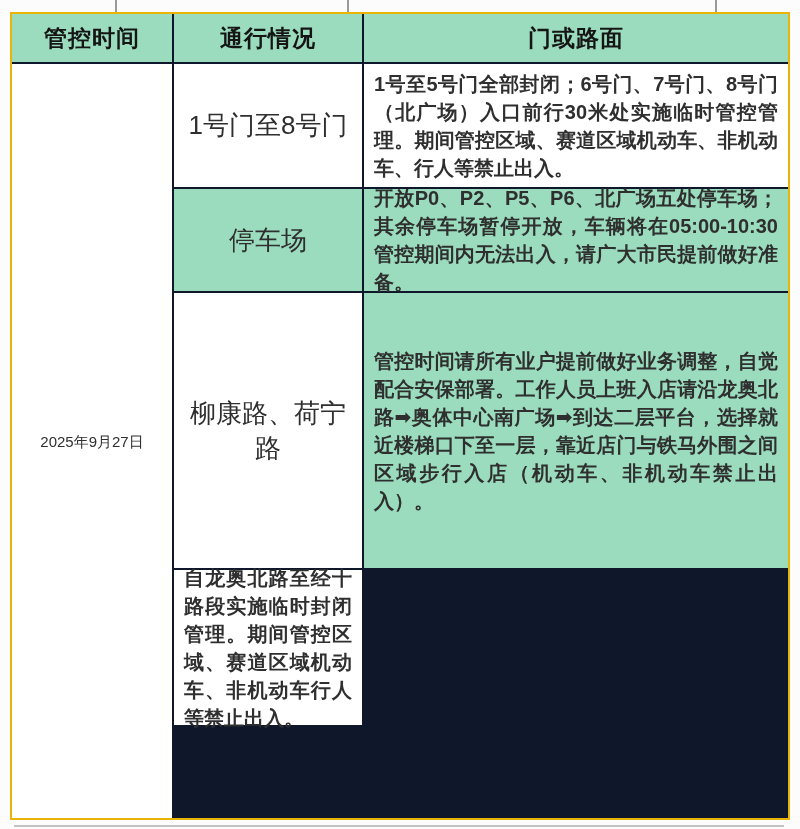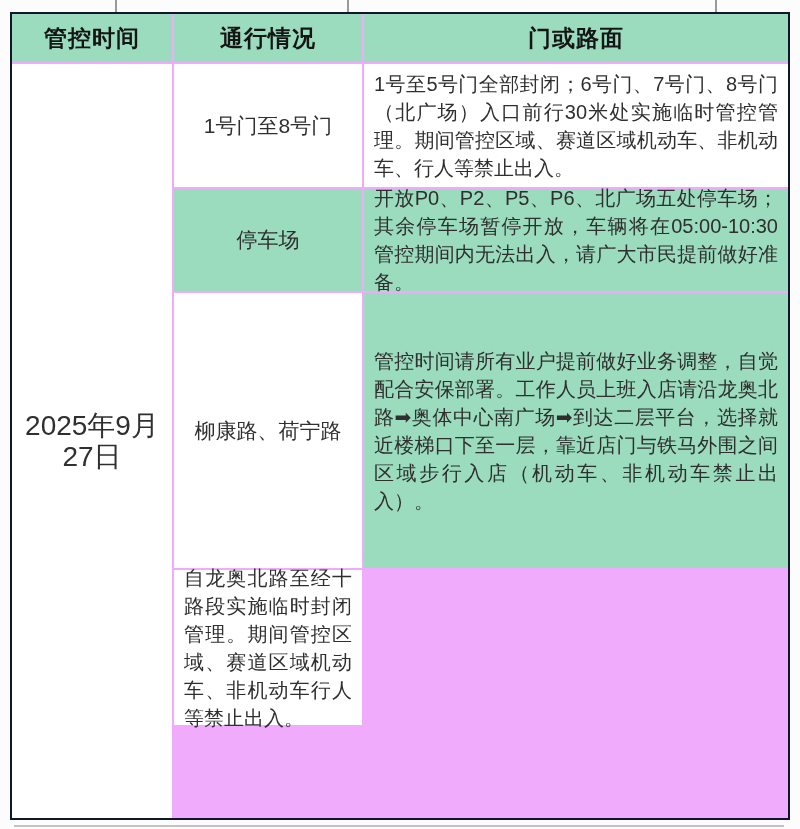--- a/index.html
+++ b/index.html
@@ -21,22 +21,22 @@
     position: absolute;
     left: 10px;
     top: 12px;
     width: 780px;
     min-height: 808px;
     box-sizing: border-box;
     display: grid;
     grid-template-columns: 160px 188px 424px;
     grid-template-rows: 48px 123px 102px 275px 155px minmax(91px, auto);
     gap: 2px;
-    background: #f0abfc;          
-    border: 2px solid #0f172a;
+    background: #0f172a;          
+    border: 2px solid #eab308;
   }
   .cell {
     background: #ffffff;
     display: flex;
     flex-direction: column;
     align-items: center;
     justify-content: center;
     box-sizing: border-box;
   }
   .cell.green { background: #9adcbd; }
@@ -44,39 +44,40 @@
   .head-cell {
     font-size: 23px;
     font-weight: bold;
     color: #151515;
     letter-spacing: 1px;
   }
 
   .time-cell {
     grid-column: 1;
     grid-row: 2 / span 5;
-    font-size: 28px;
+    font-size: 15px;
     line-height: 31px;
     text-align: center;
   }
 
   .gate-cell {
-    font-size: 21px;
+    font-size: 26px;
     text-align: center;
     padding: 4px;
   }
 
   .status-cell {
     align-items: stretch;
     justify-content: center;
     padding: 8px 10px;
     font-size: 20px;
     line-height: 28px;
     text-align: justify;
     text-justify: inter-ideograph;
+    font-weight: bold;
   }
 
   
   .top-stub {
     position: absolute;
     top: 0;
     width: 2px;
     height: 12px;
     background: #9a9a9a;
   }

